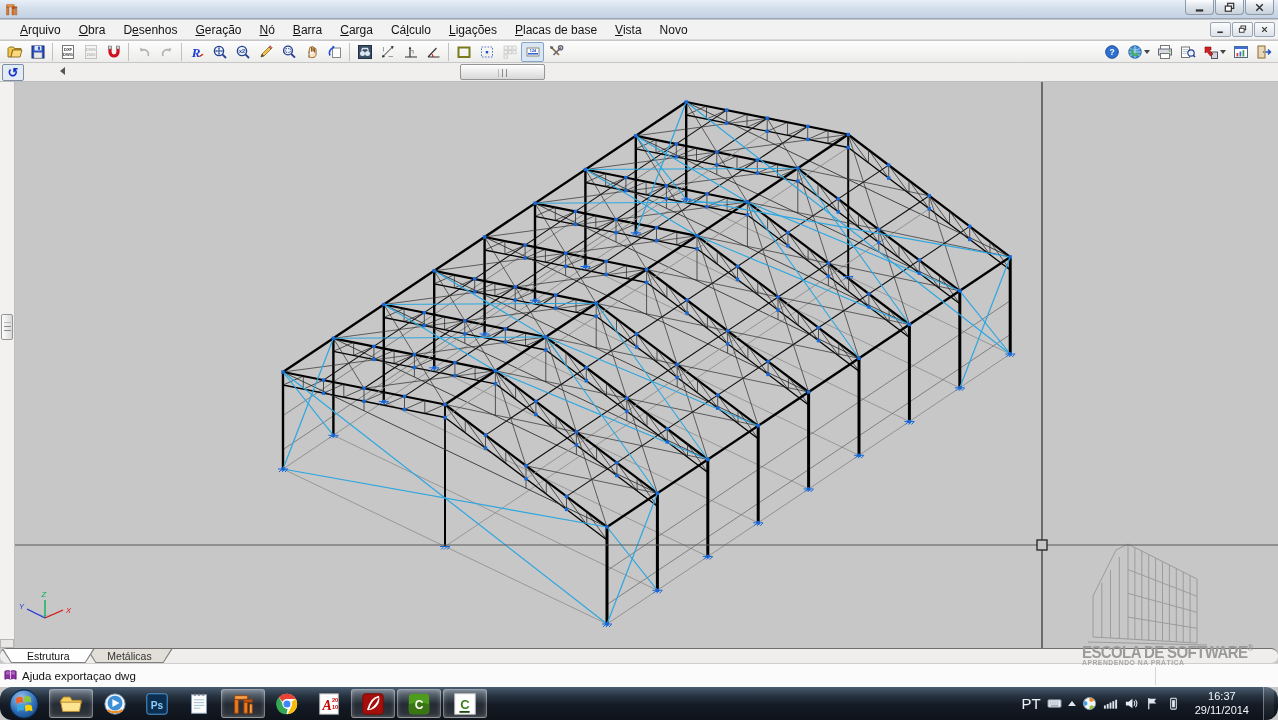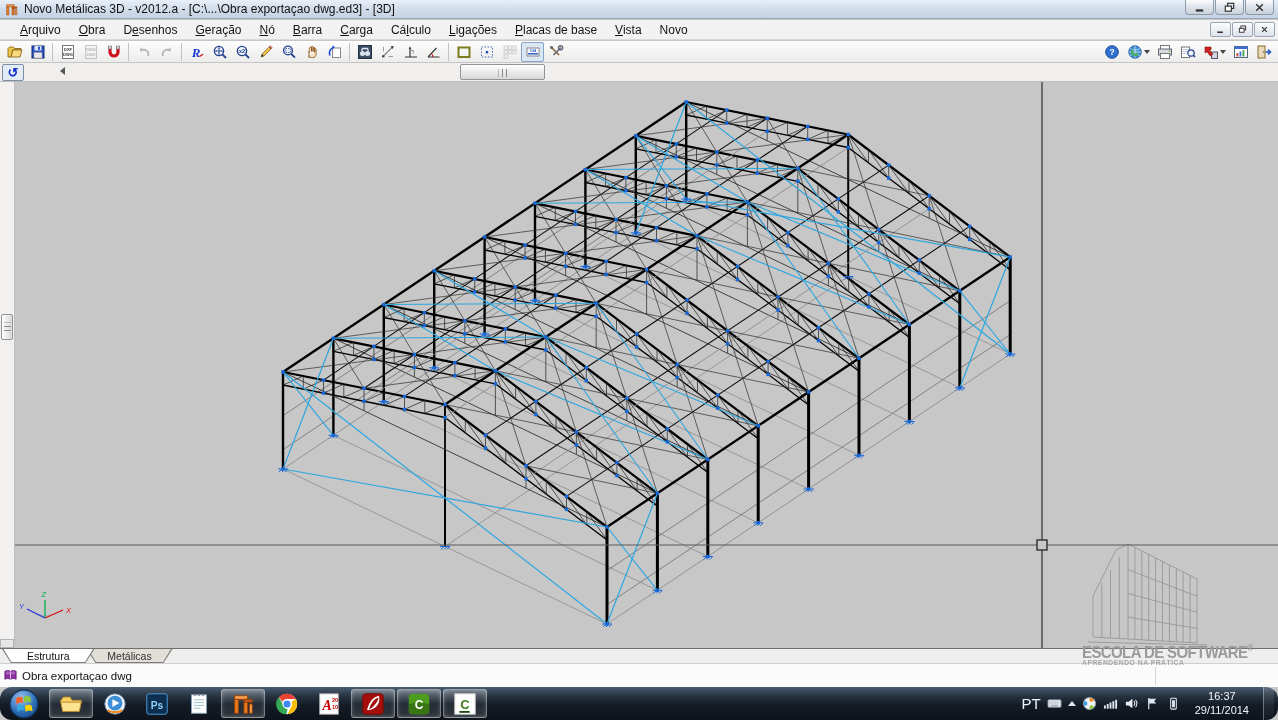--- a/index.html
+++ b/index.html
@@ -69,21 +69,21 @@
 
   
   .wm-text { position:absolute; left:1036px; top:644px; width:160px; text-align:left; z-index:40;
     color:#9a9a9a; pointer-events:none; line-height:1;margin-left:46px; }
   .wm-line1 { font-size:15px; font-weight:bold; letter-spacing:-0.6px; transform:scaleY(1.12); white-space:nowrap; }
   .wm-reg { font-size:8px; vertical-align:super; }
   .wm-line2 { font-size:6.8px; font-weight:bold; color:#a8a8a8; letter-spacing:.5px; margin-top:1px; }
 
   
   .tabsrow { position:absolute; left:0; top:648px; width:1278px; height:15px; background:#efeeec;
-    border-top:1px solid #6f6f6f; display:flex; padding-left:2px; }
+    border-top:1px solid #6f6f6f; display:flex; padding-left:2px;border-radius:7px; }
   .tab { position:relative; height:14px; margin-right:-8px; }
   .tab .outer { position:absolute; inset:0; background:#7e7e7e;
     clip-path:polygon(0 0,100% 0,calc(100% - 9px) 100%,9px 100%); }
   .tab .inner { position:absolute; inset:0; display:flex; align-items:center; justify-content:center;
     font-size:10.5px; color:#111; padding:0 16px;
     clip-path:polygon(1.5px 0,calc(100% - 1.5px) 0,calc(100% - 9.5px) calc(100% - 1px),9.5px calc(100% - 1px)); }
   .tab.active .inner { background:#ffffff; }
   .tab:not(.active) .inner { background:#e2dfd8; color:#333; }
   .tab.active { z-index:2; }
 
@@ -121,21 +121,20 @@
 <div class="titlebar">
   <span class="app-ico">
     <svg viewBox="0 0 28 28">
         <path d="M5 24V9h4v15z" fill="#ee7b1e" stroke="#93400a"></path>
         <path d="M5 9V5h14v4z" fill="#f9a04a" stroke="#93400a"></path>
         <path d="M15 24V12h4v12z" fill="#ee7b1e" stroke="#93400a"></path>
         <path d="M15 12V9h9v3z" fill="#c8581a" stroke="#93400a"></path>
         <path d="M21 24V14h3v10z" fill="#f9a04a" stroke="#93400a"></path>
       </svg>
   </span>
-  <span class="title">Novo Metálicas 3D - v2012.a - [C:\...\Obra exportaçao dwg.ed3] - [3D]</span>
   <div class="win-controls">
     <div class="win-btn">
         <svg viewBox="0 0 14 14">
           <rect x="3" y="9" width="8" height="2.4" fill="#333"></rect>
         </svg>
       </div>
     <div class="win-btn">
         <svg viewBox="0 0 14 14">
           <rect x="5" y="2.5" width="6.5" height="5.5" fill="none" stroke="#333" stroke-width="1.3"></rect>
           <rect x="2.5" y="5.5" width="6.5" height="5.5" fill="#fff" stroke="#333" stroke-width="1.3"></rect>
@@ -1192,21 +1191,21 @@
       </div>
     </div>
 </div>
 
 <div class="statusbar">
   <svg viewBox="0 0 16 16">
       <path d="M2 3.5C4 2.5 6 2.5 8 3.5c2-1 4-1 6 0V12c-2-1-4-1-6 0-2-1-4-1-6 0z" fill="#8b2fa0" stroke="#5a1470" stroke-width=".8"></path>
       <path d="M8 3.5V12" stroke="#ecd9f6" stroke-width=".9"></path>
       <path d="M3.2 4.6c1.4-.5 2.8-.5 4 0M12.8 4.6c-1.4-.5-2.8-.5-4 0M3.2 6.4c1.4-.5 2.8-.5 4 0M12.8 6.4c-1.4-.5-2.8-.5-4 0" stroke="#e2c4f2" stroke-width=".6" fill="none"></path>
     </svg>
-  <span class="txt">Obra exportaçao dwg</span>
+  <span class="txt">Ajuda exportaçao dwg</span>
   <div class="status-div"></div>
 </div>
 
 <div class="taskbar">
   <div id="task-items" style="display:flex;align-items:center">
       <div class="task-btn start">
         <svg viewBox="0 0 28 28">
           <defs>
             <radialGradient id="orb" cx=".4" cy=".3" r=".9">
               <stop offset="0" stop-color="#9ec7ef"></stop>

